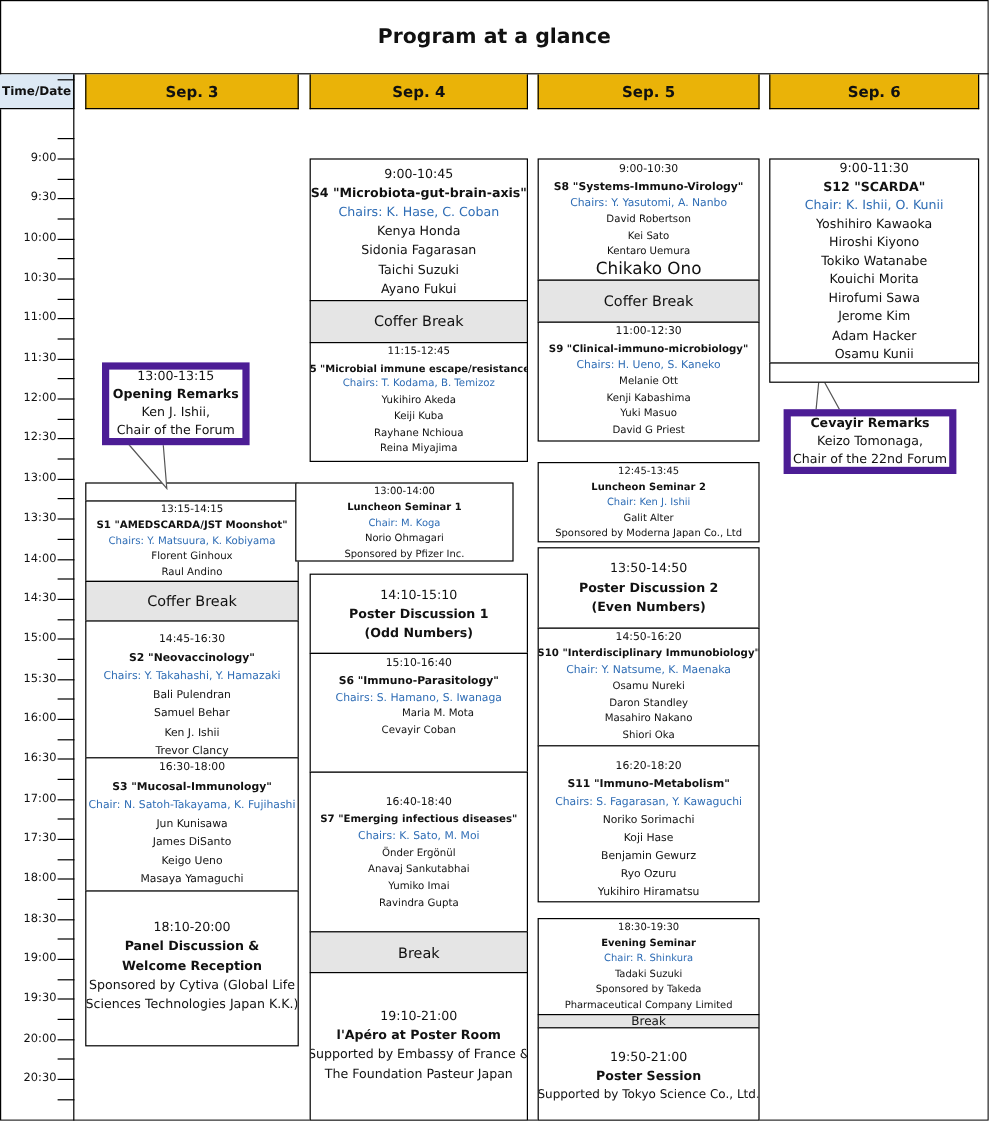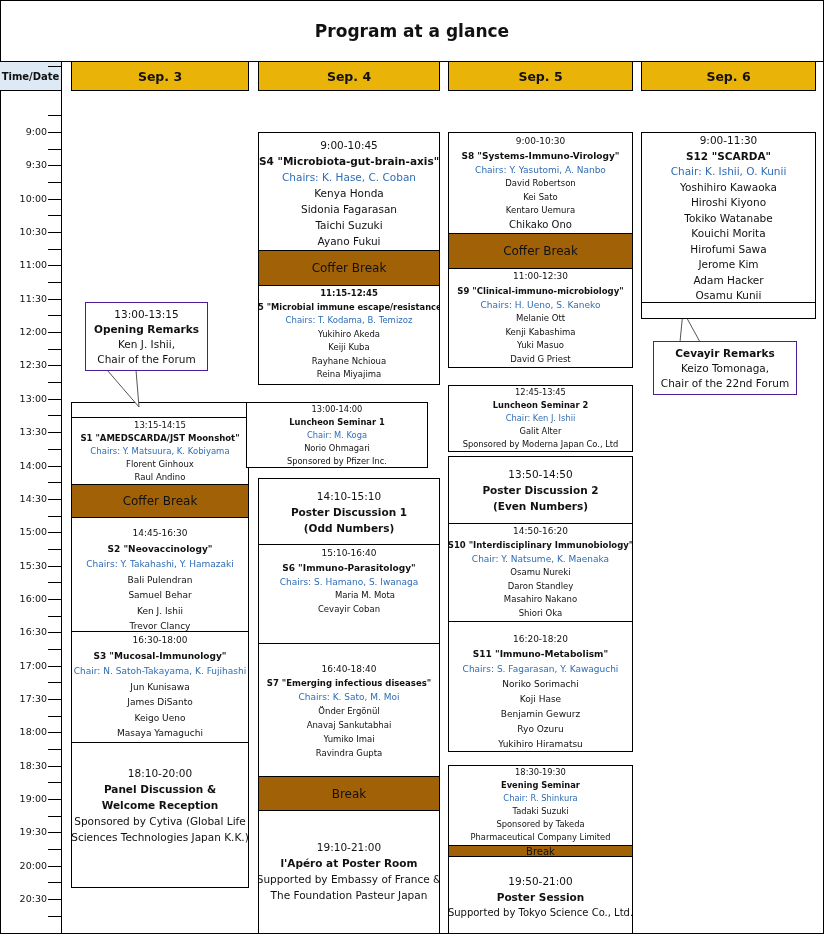--- a/index.html
+++ b/index.html
@@ -6,26 +6,26 @@
   body { width: 824px; height: 934px; background: #ffffff; font-family: "DejaVu Sans", "Liberation Sans", sans-serif; color: #111; position: relative; overflow: hidden; }
   .frame { position: absolute; left: 0; top: 0; width: 824px; height: 934px; border: 1.5px solid #000; }
   .title { position: absolute; left: 0; top: 0; width: 824px; height: 62px; border-bottom: 1.5px solid #000; display: flex; align-items: center; justify-content: center; font-weight: bold; font-size: 17px; }
   .hdr { position: absolute; top: 62px; height: 29px; background: #eab308; border: 1.5px solid #000; border-top: none; display: flex; align-items: center; justify-content: center; font-weight: bold; font-size: 12.5px; }
   .timecol { position: absolute; left: 0; top: 62px; width: 62px; height: 872px; border-right: 1.5px solid #000; }
   .timehdr { position: absolute; left: 0; top: 62px; width: 62px; height: 29px; background: #dde9f5; border-right: 1.5px solid #000; border-bottom: 1.5px solid #000; display: flex; align-items: center; justify-content: center; font-weight: bold; font-size: 10px; }
   .tick { position: absolute; left: 48px; width: 14px; height: 1px; background: #000; }
   .tlabel { position: absolute; left: 0; width: 47px; text-align: right; font-size: 9.5px; transform: translateY(-6px); white-space: nowrap; }
   .blk { position: absolute; border: 1.2px solid #000; background: #fff; display: flex; flex-direction: column; align-items: center; justify-content: flex-start; text-align: center; overflow: hidden; }
   .blk.center { justify-content: center; }
-  .blk.gray { background: #a16207; justify-content: center; font-size: 12px; }
+  .blk.gray { background: #e5e5e5; justify-content: center; font-size: 12px; }
   .line { font-size: 9px; line-height: 15.5px; white-space: nowrap; }
   .line.big { font-size: 10.5px; line-height: 16px; }
   .b { font-weight: bold; }
   .chair { color: #2f6db5; }
-  .call { position: absolute; border: 1px solid #4c1d95; background: #fff; display: flex; flex-direction: column; align-items: center; justify-content: center; text-align: center; font-size: 10.5px; line-height: 15px; }
+  .call { position: absolute; border: 6px solid #4c1d95; background: #fff; display: flex; flex-direction: column; align-items: center; justify-content: center; text-align: center; font-size: 10.5px; line-height: 15px; }
   svg.ptr { position: absolute; overflow: visible; }
 </style>
 </head>
 <body>
 
 <div class="frame"></div>
 <div class="title">Program at a glance</div>
 
 <div class="timehdr">Time/Date</div>
 <div class="timecol" id="timecol"></div>
@@ -131,21 +131,21 @@
 </div>
 <div class="blk" style="left:71px;top:631px;width:178px;height:112px;padding-top:1px;">
   <div class="line">16:30-18:00</div>
   <div class="line b">S3 "Mucosal-Immunology"</div>
   <div class="line chair">Chair: N. Satoh-Takayama, K. Fujihashi</div>
   <div class="line">Jun Kunisawa</div>
   <div class="line">James DiSanto</div>
   <div class="line">Keigo Ueno</div>
   <div class="line">Masaya Yamaguchi</div>
 </div>
-<div class="blk" style="left:71px;top:742px;width:178px;height:146px;padding-top:22px;">
+<div class="blk" style="left:71px;top:742px;width:178px;height:130px;padding-top:22px;">
   <div class="line big">18:10-20:00</div>
   <div class="line big b">Panel Discussion &amp;</div>
   <div class="line big b">Welcome Reception</div>
   <div class="line big">Sponsored by Cytiva (Global Life</div>
   <div class="line big">Sciences Technologies Japan K.K.)</div>
 </div>
 
 <svg class="ptr" style="left:0;top:0;" width="824" height="934">
   <polygon points="107,370 139,407 136,370" fill="#fff" stroke="#555" stroke-width="1"></polygon>
   <polygon points="683,311 680,342 700,342" fill="#fff" stroke="#555" stroke-width="1"></polygon>
@@ -161,21 +161,21 @@
   <div class="line big">9:00-10:45</div>
   <div class="line big b">S4 "Microbiota-gut-brain-axis"</div>
   <div class="line big chair">Chairs: K. Hase, C. Coban</div>
   <div class="line big">Kenya Honda</div>
   <div class="line big">Sidonia Fagarasan</div>
   <div class="line big">Taichi Suzuki</div>
   <div class="line big">Ayano Fukui</div>
 </div>
 <div class="blk gray" style="left:258px;top:250px;width:182px;height:36px;">Coffer Break</div>
 <div class="blk" style="left:258px;top:285px;width:182px;height:100px;">
-  <div class="line" style="font-size:8.5px;line-height:15px;font-weight:bold;">11:15-12:45</div>
+  <div class="line" style="font-size:8.5px;line-height:15px;">11:15-12:45</div>
   <div class="line b" style="font-size:8.3px;line-height:13px;">S5 "Microbial immune escape/resistance"</div>
   <div class="line chair" style="font-size:8.5px;line-height:13.5px;">Chairs: T. Kodama, B. Temizoz</div>
   <div class="line" style="font-size:8.5px;line-height:13.5px;">Yukihiro Akeda</div>
   <div class="line" style="font-size:8.5px;line-height:13.5px;">Keiji Kuba</div>
   <div class="line" style="font-size:8.5px;line-height:13.5px;">Rayhane Nchioua</div>
   <div class="line" style="font-size:8.5px;line-height:13.5px;">Reina Miyajima</div>
 </div>
 <div class="blk" style="left:246px;top:402px;width:182px;height:66px;">
   <div class="line" style="font-size:8.3px;line-height:13px;">13:00-14:00</div>
   <div class="line b" style="font-size:8.3px;line-height:13px;">Luncheon Seminar 1</div>
@@ -214,21 +214,21 @@
   <div class="line big">The Foundation Pasteur Japan</div>
 </div>
 
 <div class="blk" style="left:448px;top:132px;width:185px;height:102px;padding-top:1px;">
   <div class="line" style="line-height:15px;">9:00-10:30</div>
   <div class="line b" style="line-height:14px;">S8 "Systems-Immuno-Virology"</div>
   <div class="line chair" style="line-height:14px;">Chairs: Y. Yasutomi, A. Nanbo</div>
   <div class="line" style="font-size:8.5px;line-height:13.5px;">David Robertson</div>
   <div class="line" style="font-size:8.5px;line-height:13.5px;">Kei Sato</div>
   <div class="line" style="font-size:8.5px;line-height:13.5px;">Kentaro Uemura</div>
-  <div class="line" style="font-size:10px;line-height:13.5px;text-align:right;">Chikako Ono</div>
+  <div class="line" style="font-size:14px;line-height:13.5px;text-align:right;">Chikako Ono</div>
 </div>
 <div class="blk gray" style="left:448px;top:233px;width:185px;height:36px;">Coffer Break</div>
 <div class="blk" style="left:448px;top:268px;width:185px;height:100px;">
   <div class="line" style="line-height:15px;">11:00-12:30</div>
   <div class="line b" style="font-size:8.5px;line-height:14px;">S9 "Clinical-immuno-microbiology"</div>
   <div class="line chair" style="line-height:14px;">Chairs: H. Ueno, S. Kaneko</div>
   <div class="line" style="font-size:8.5px;line-height:13.5px;">Melanie Ott</div>
   <div class="line" style="font-size:8.5px;line-height:13.5px;">Kenji Kabashima</div>
   <div class="line" style="font-size:8.5px;line-height:13.5px;">Yuki Masuo</div>
   <div class="line" style="font-size:8.5px;line-height:13.5px;">David G Priest</div>

